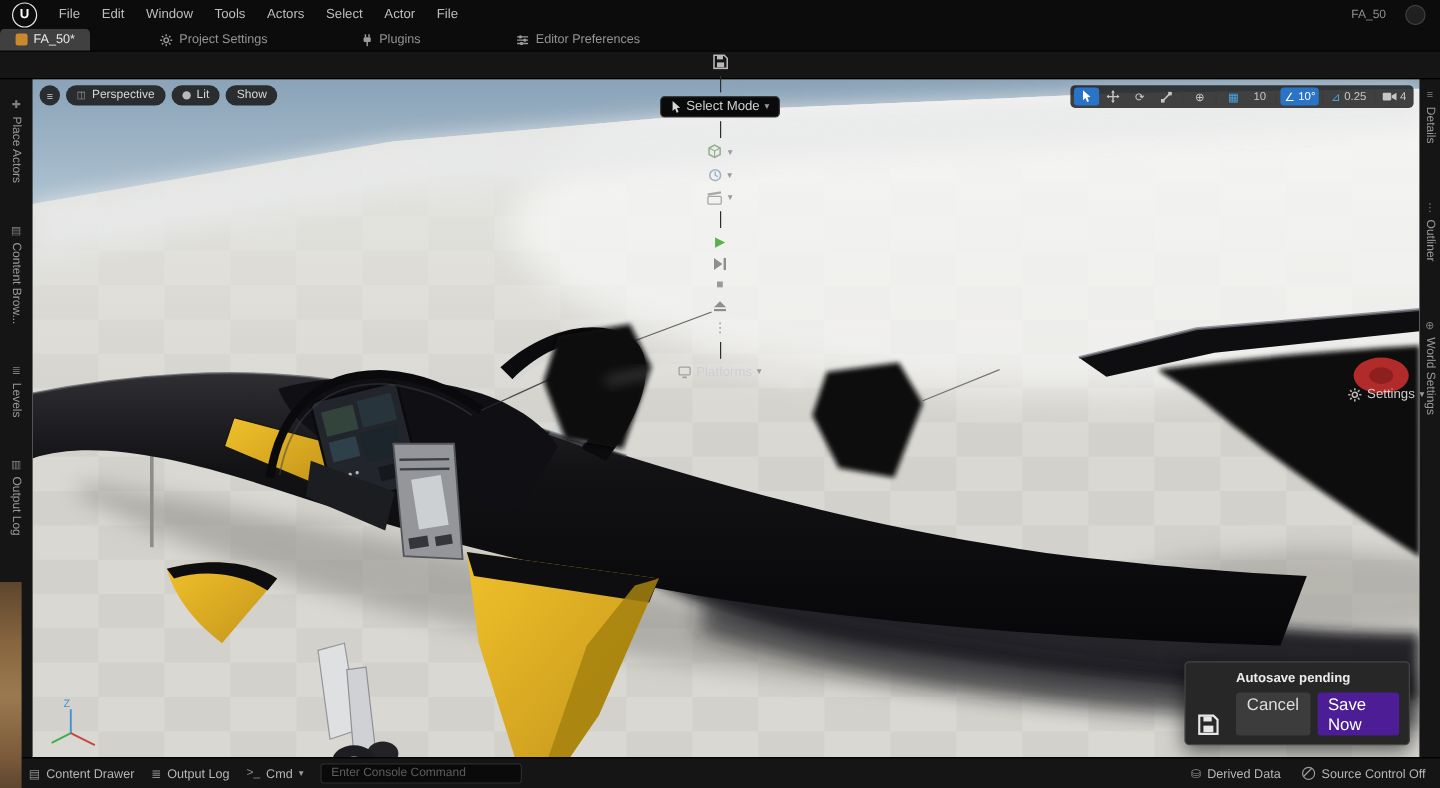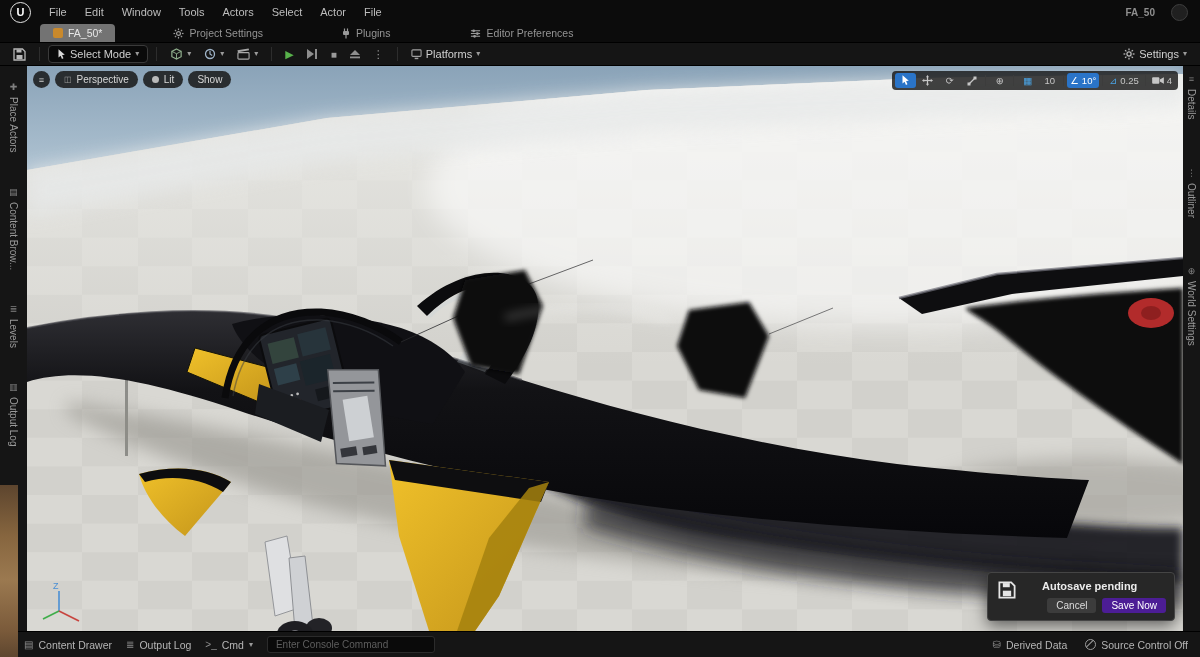--- a/index.html
+++ b/index.html
@@ -5,34 +5,34 @@
   html,body{margin:0;padding:0;}
   body{width:1200px;height:657px;position:relative;overflow:hidden;background:#0b0b0b;
        font-family:"Liberation Sans",sans-serif;color:#cfcfcf;-webkit-font-smoothing:antialiased;}
   
   .menubar{position:absolute;top:0;left:0;right:0;height:24px;background:#0c0c0c;display:flex;
            align-items:center;font-size:11px;color:#bdbdbd;z-index:20;}
   .logo{width:19px;height:19px;margin:0 9px 0 10px;border:1.6px solid #e6e6e6;border-radius:50%;
         display:flex;align-items:center;justify-content:center;color:#fff;font-size:11px;font-weight:bold;flex:none;}
   .menu-item{padding:4px 9px;}
   .menubar-right{margin-left:auto;display:flex;align-items:center;gap:16px;padding-right:12px;}
-  .proj-badge{font-size:10px;color:#8f8f8f;font-weight:bold;}
+  .proj-badge{font-size:10px;color:#8f8f8f;}
   .avatar{width:15px;height:15px;border-radius:50%;background:#202020;border:1px solid #3e3e3e;}
   
   .tabbar{position:absolute;top:24px;left:0;right:0;height:18px;background:#0c0c0c;display:flex;
           align-items:flex-end;font-size:10.5px;z-index:19;}
   .tab{display:flex;align-items:center;gap:5px;height:18px;padding:0 10px;color:#949494;white-space:nowrap;}
-  .tab.active{background:#737373;color:#e6e6e6;border-radius:4px 4px 0 0;margin-left:40px;padding:0 13px;}
+  .tab.active{background:#404040;color:#e6e6e6;border-radius:4px 4px 0 0;padding:0 13px;}
   .tab-ico{display:flex;align-items:center;}
   .ue-proj-icon{width:10px;height:10px;background:#c9892c;border-radius:2px;display:inline-block;}
   .t-ps{margin-left:48px;} .t-pl{margin-left:58px;justify-content:flex-end;} .t-ep{margin-left:60px;margin-top:34px;}
   
   .toolbar{position:absolute;top:42px;left:0;right:0;height:24px;background:#151515;border-top:1px solid #000;
            border-bottom:1px solid #000;display:flex;align-items:center;font-size:11px;gap:3px;
-           padding:0 8px;box-sizing:border-box;z-index:18;}
+           padding:0 8px;box-sizing:border-box;z-index:18;flex-direction:column;}
   .tb-btn{display:flex;align-items:center;gap:4px;padding:2px 5px;border-radius:3px;color:#cfcfcf;}
   .pill{background:#0a0a0a;border:1px solid #3a3a3a;border-radius:4px;padding:2px 8px;}
   .caret{font-size:8px;color:#9a9a9a;line-height:1;}
   .sep{width:1px;height:14px;background:#2d2d2d;margin:0 5px;flex:none;}
   .play-ico{color:#58b24b;font-size:11px;}
   .gray-ico{color:#9a9a9a;font-size:10px;}
   .kebab{color:#9a9a9a;font-size:11px;letter-spacing:0;}
   .tb-right{margin-left:auto;display:flex;align-items:center;gap:4px;text-align:right;}
   
   .rail{position:absolute;top:66px;bottom:26px;background:#151515;display:flex;flex-direction:column;
@@ -54,26 +54,26 @@
   .vp-tr{position:absolute;top:5px;right:5px;display:flex;gap:1px;align-items:center;
          background:rgba(20,20,20,.8);border-radius:4px;padding:1px 3px;height:17px;}
   .snap-btn{height:15px;min-width:15px;padding:0 3px;border-radius:3px;display:flex;align-items:center;
             justify-content:center;font-size:9.5px;color:#c6c6c6;gap:3px;white-space:nowrap;}
   .snap-btn.active{background:#2a74c8;color:#fff;}
   .snap-ico-blue{color:#4aa3e4;}
   .snap-sep{width:1px;height:11px;background:#3c3c3c;margin:0 2px;}
   .gizmo{position:absolute;left:12px;bottom:6px;}
   
   .autosave{position:absolute;right:8px;bottom:10px;width:170px;background:#272727;border:1px solid #454545;
-            border-radius:4px;box-shadow:0 5px 16px rgba(0,0,0,.55);padding:7px 8px;display:flex;gap:24px;}
+            border-radius:4px;box-shadow:0 5px 16px rgba(0,0,0,.55);padding:7px 8px;display:flex;gap:12px;align-items:flex-end;}
   .as-icon{flex:none;width:22px;display:flex;align-items:flex-start;justify-content:center;padding-top:1px;}
   .as-col{flex:1;display:flex;flex-direction:column;gap:6px;}
   .as-title{font-size:11px;font-weight:bold;color:#ececec;}
   .as-buttons{display:flex;justify-content:flex-end;gap:6px;}
-  .as-btn{font-size:10px;padding:2px 9px;border-radius:3px;background:#3c3c3c;color:#dcdcdc;}
+  .as-btn{font-size:14px;padding:2px 9px;border-radius:3px;background:#3c3c3c;color:#dcdcdc;}
   .as-btn.primary{background:#4c1d95;color:#fff;}
   
   .statusbar{position:absolute;left:18px;right:0;bottom:0;height:26px;background:#151515;border-top:1px solid #000;
              display:flex;align-items:center;font-size:10.5px;color:#b5b5b5;gap:14px;padding:0 12px 0 6px;
              box-sizing:border-box;z-index:15;}
   .sb-item{display:flex;align-items:center;gap:5px;white-space:nowrap;}
   .sb-ico{font-size:10px;color:#8e8e8e;}
   .console-input{background:#0a0a0a;border:1px solid #2b2b2b;border-radius:3px;color:#5e5e5e;
                  padding:2px 8px;width:150px;font-size:10px;font-family:"Liberation Sans",sans-serif;}
   .console-input::placeholder{color:#5e5e5e;}

